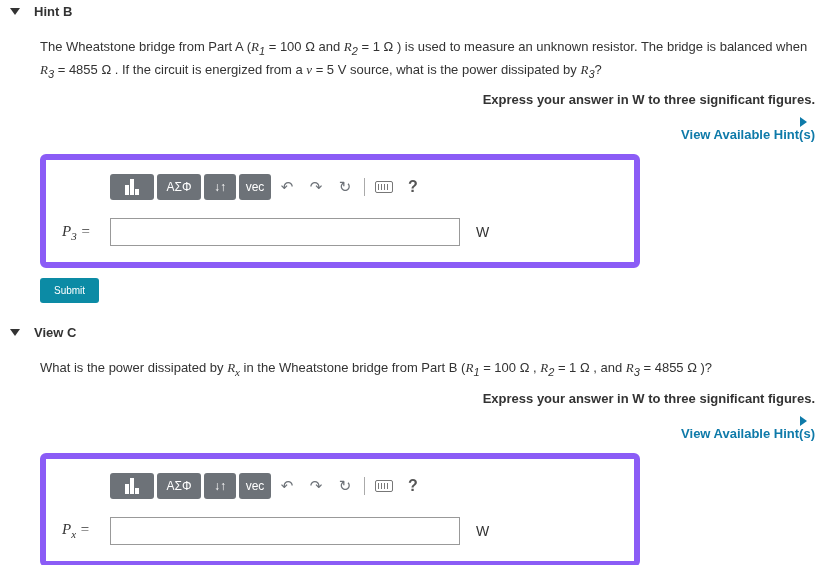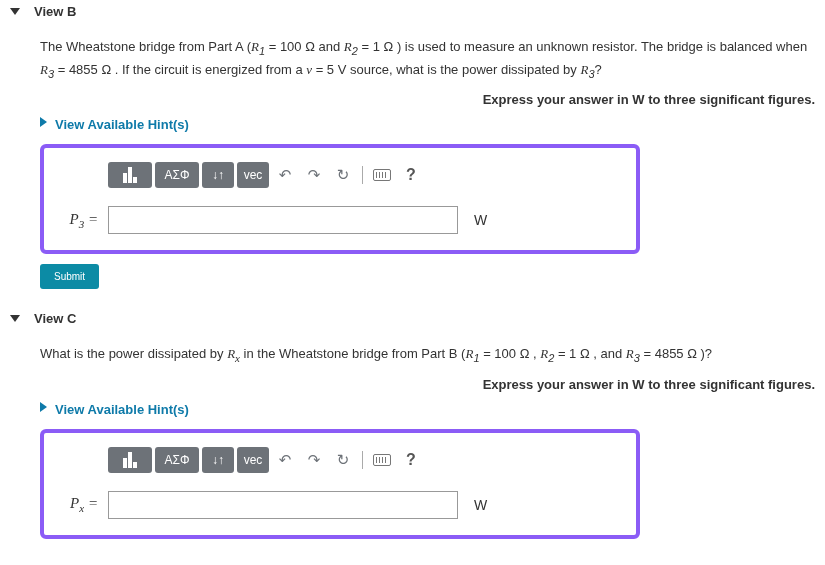--- a/index.html
+++ b/index.html
@@ -39,37 +39,38 @@
     line-height: 1.55;
     margin-bottom: 10px;
   }
   .instr {
     font-weight: bold;
     margin-bottom: 10px;
     text-align: right;
   }
   .hint-row {
     display: flex;
-    align-items: flex-start;
+    align-items: flex-end;
     color: #0e7aa9;
     font-weight: bold;
     font-size: 13px;
     cursor: pointer;
     margin-bottom: 12px;
+    flex-direction: column;
   }
   .caret-right {
     width: 0; height: 0;
     border-top: 5px solid transparent;
     border-bottom: 5px solid transparent;
     border-left: 7px solid #0e7aa9;
     margin-right: 8px;
     display: inline-block;
   }
   .answer-box {
-    border: 4px solid #8b5cf6;
+    border: 6px solid #8b5cf6;
     border-radius: 6px;
     padding: 14px 16px 16px 16px;
     width: 600px;
     margin-bottom: 10px;
   }
   .toolbar {
     display: flex;
     align-items: center;
     gap: 3px;
     margin-left: 48px;
@@ -105,21 +106,21 @@
   .input-row {
     display: flex;
     align-items: center;
     gap: 10px;
   }
   .var-label {
     font-style: italic;
     font-family: "Times New Roman", serif;
     font-size: 15px;
     width: 38px;
-    text-align: right;
+    text-align: left;
   }
   .sub { font-size:11px; font-style:italic; vertical-align: sub;}
   .ans-input {
     border: 1px solid #999;
     height: 28px;
     width: 350px;
     padding: 3px 6px;
     font-size: 13px;
   }
   .unit {
@@ -150,21 +151,21 @@
   }
   .tpl-ico span{width:4px;background:#fff;display:inline-block}
   .tpl-ico .a{height:10px}.tpl-ico .b{height:16px}.tpl-ico .c{height:6px}
 </style>
 </head>
 <body>
 
 <div class="part">
   <div class="part-header">
     <span class="caret-down"></span>
-    <span class="part-title">View B</span>
+    <span class="part-title">Hint B</span>
   </div>
   <div class="part-body">
     <p class="prompt">The Wheatstone bridge from Part A (<span class="ital">R</span><span class="sub">1</span> = 100  Ω and <span class="ital">R</span><span class="sub">2</span> = 1  Ω ) is used to measure an unknown resistor. The bridge is balanced when <span class="ital">R</span><span class="sub">3</span> = 4855  Ω . If the circuit is energized from a <span class="ital">v</span> = 5  V  source, what is the power dissipated by <span class="ital">R</span><span class="sub">3</span>?</p>
     <p class="instr">Express your answer in W to three significant figures.</p>
     <div class="hint-row">
       <span class="caret-right"></span>
       <span>View Available Hint(s)</span>
     </div>
 
     <div class="answer-box">

